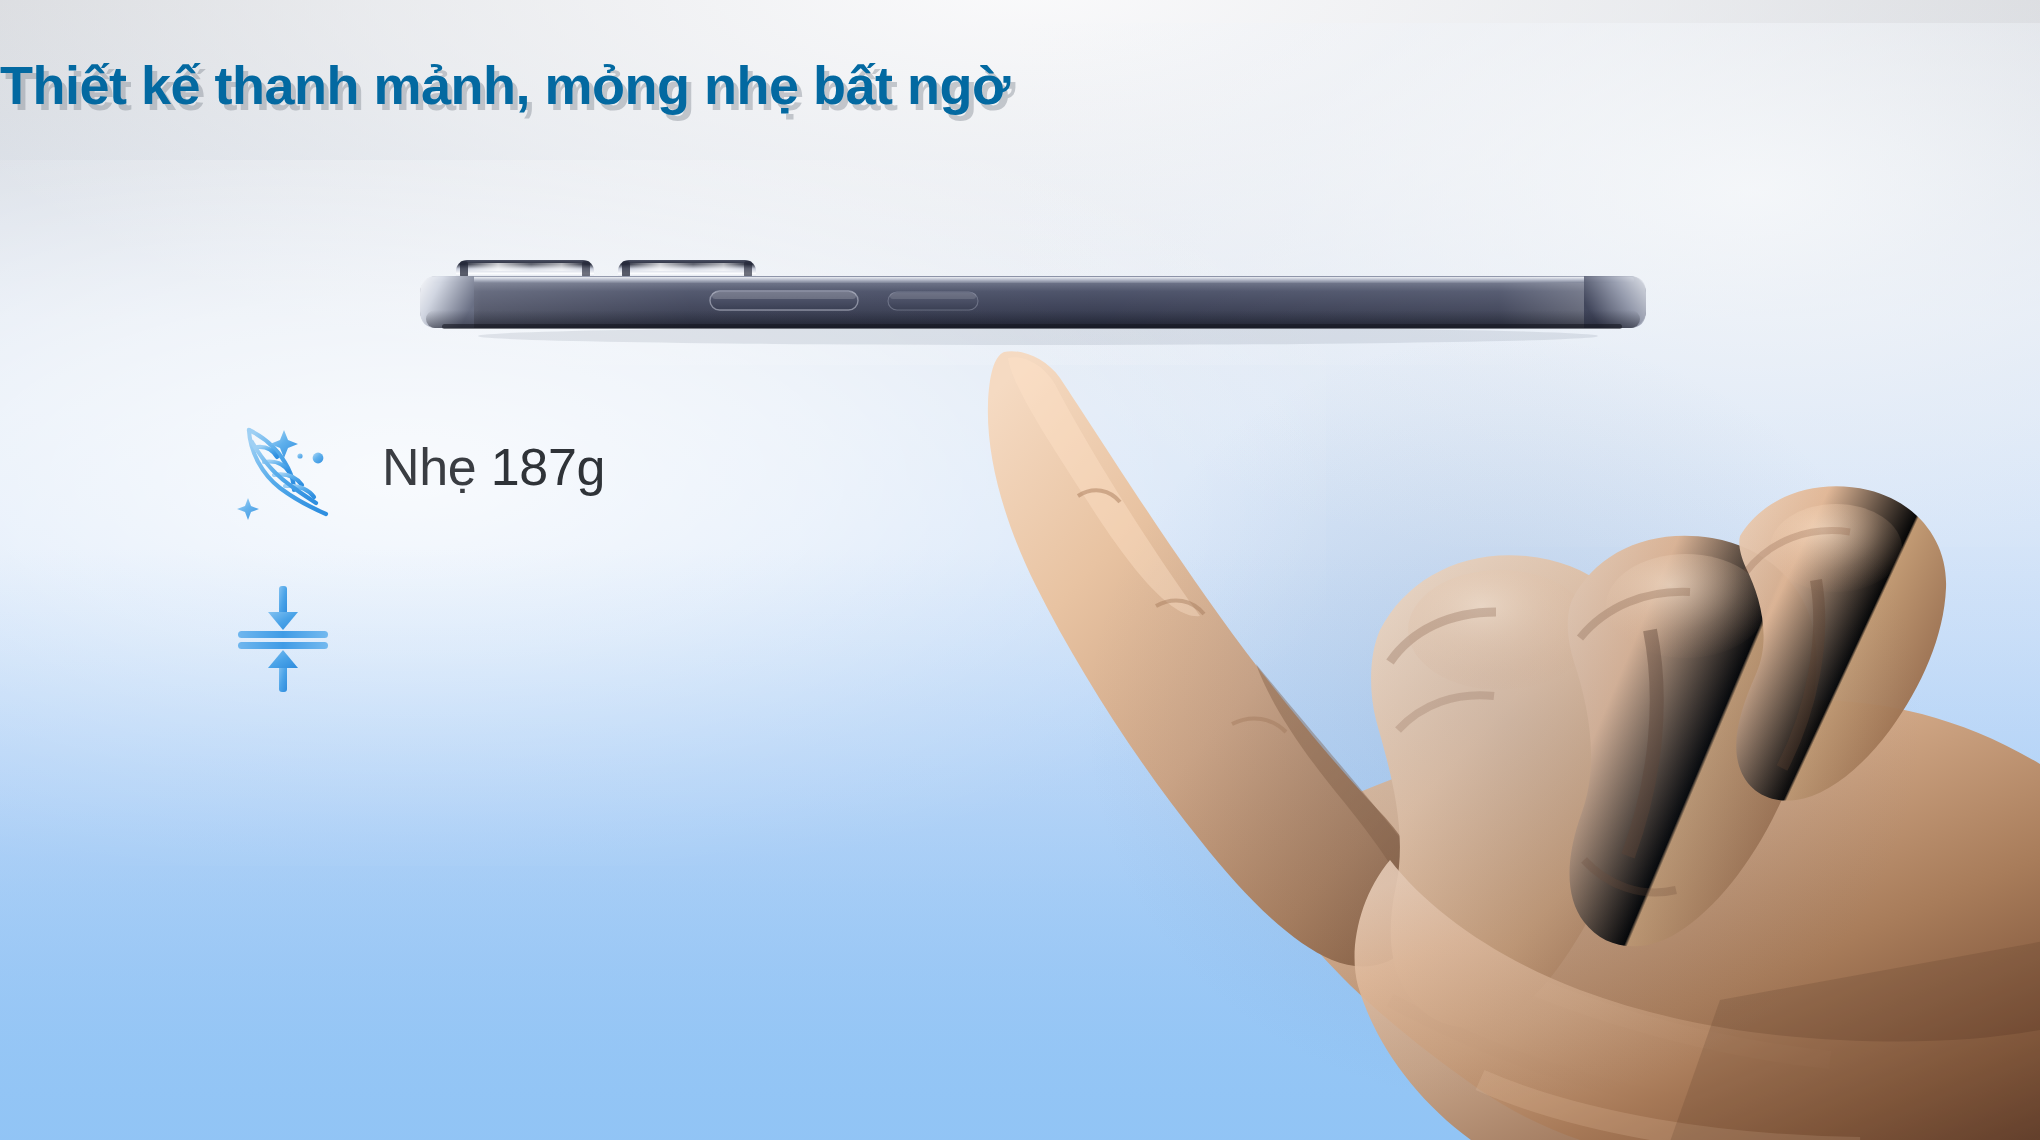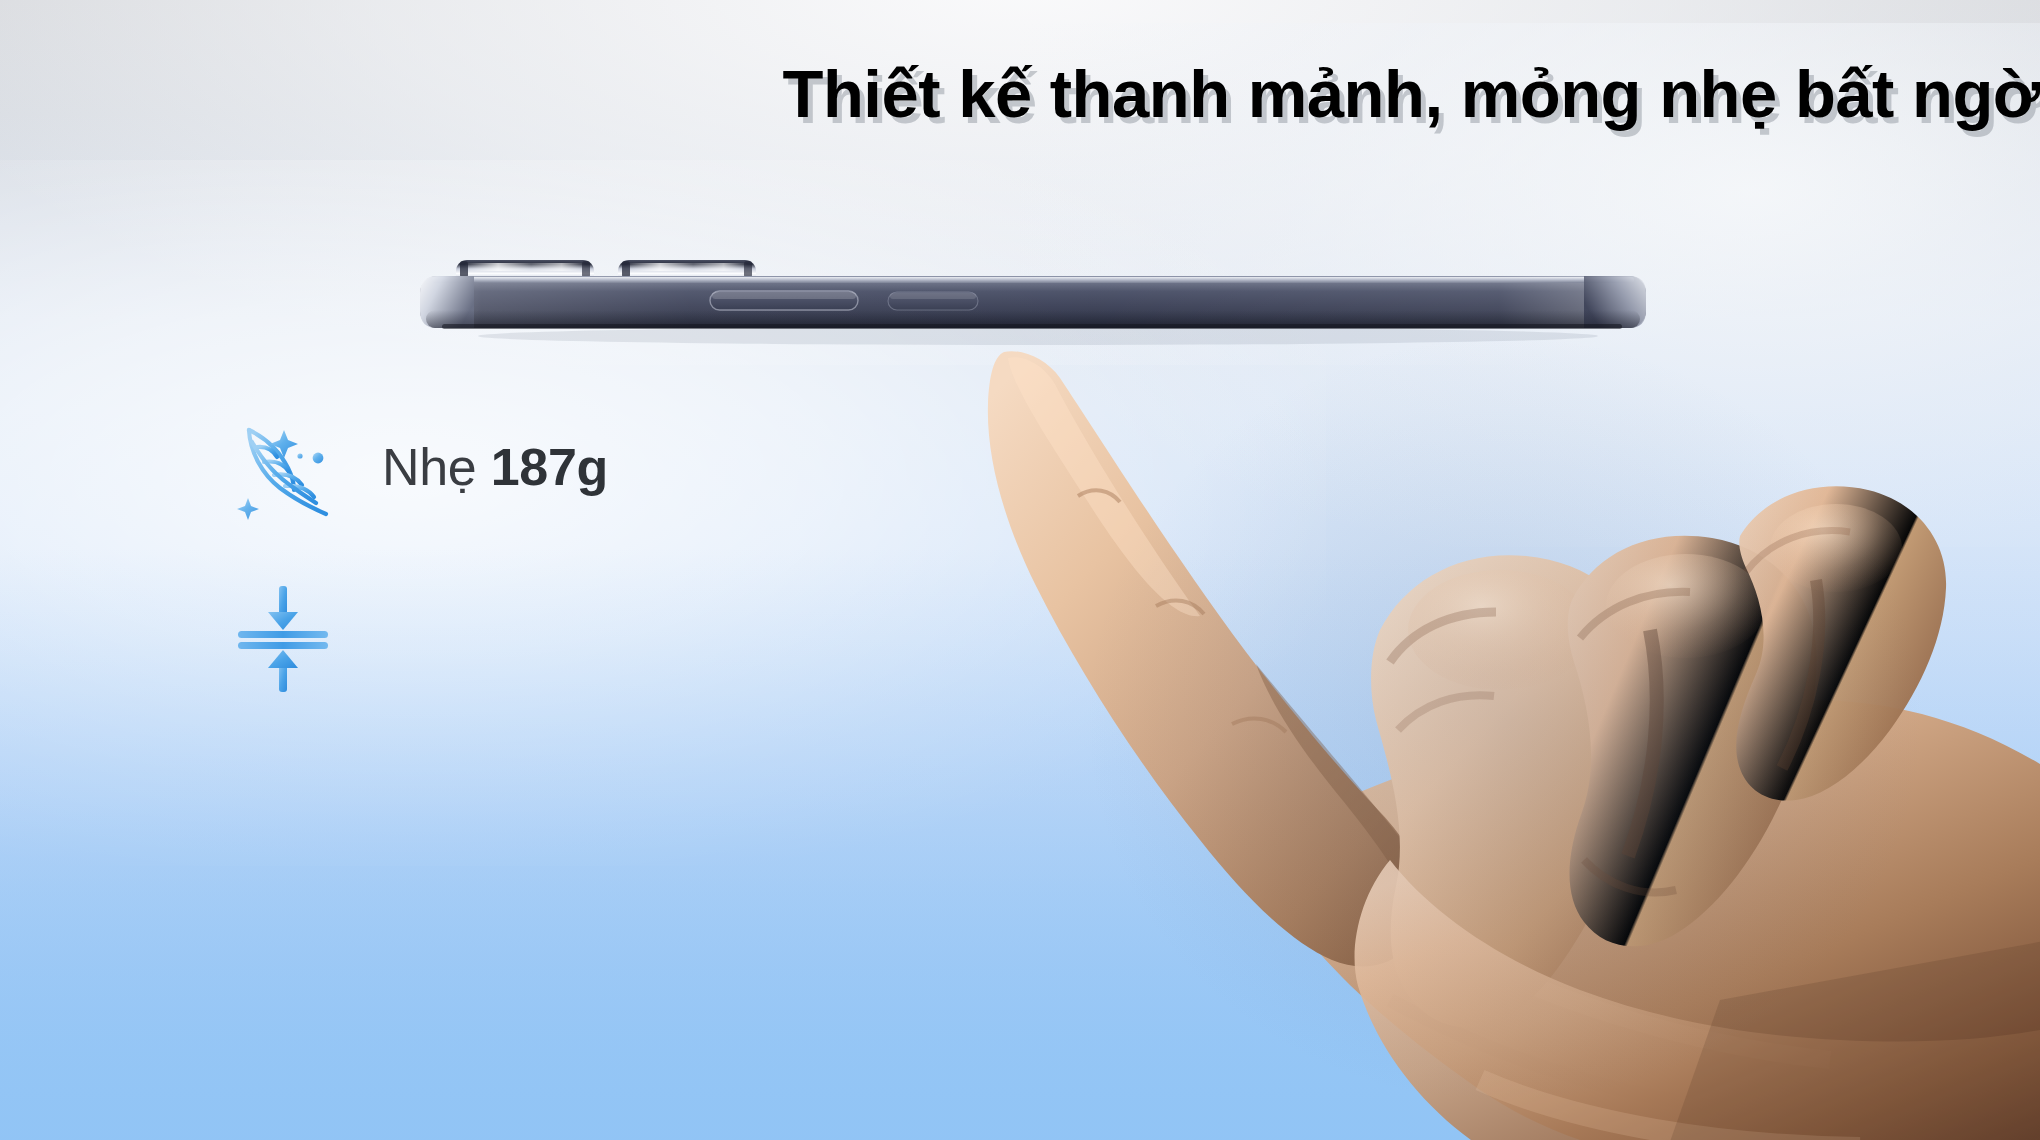--- a/index.html
+++ b/index.html
@@ -82,25 +82,25 @@
         rgba(145,196,245,0.92) 100%);
     pointer-events: none;
   }
 
   
   .headline {
     position: absolute;
     left: 0;
     top: 52px;
     width: 100%;
-    text-align: right;
-    font-size: 67px;
+    text-align: left;
+    font-size: 54px;
     font-weight: 700;
     letter-spacing: -0.5px;
-    color: #000000;
+    color: #0369a1;
     text-shadow: 5px 6px 0 rgba(128,136,146,0.42);
     white-space: nowrap;
     line-height: 1.25;
   }
 
   
   .features {
     position: absolute;
     left: 228px;
     top: 412px;
@@ -122,21 +122,21 @@
     justify-content: center;
   }
   .feature-text {
     font-size: 52px;
     color: #3a3d42;
     font-weight: 400;
     white-space: nowrap;
     letter-spacing: -0.3px;
   }
   .feature-text b {
-    font-weight: 700;
+    font-weight: 400;
     color: #2f3338;
     text-align: center;
   }
 
   
   #phone-wrap {
     position: absolute;
     left: 418px;
     top: 258px;
     width: 1230px;

